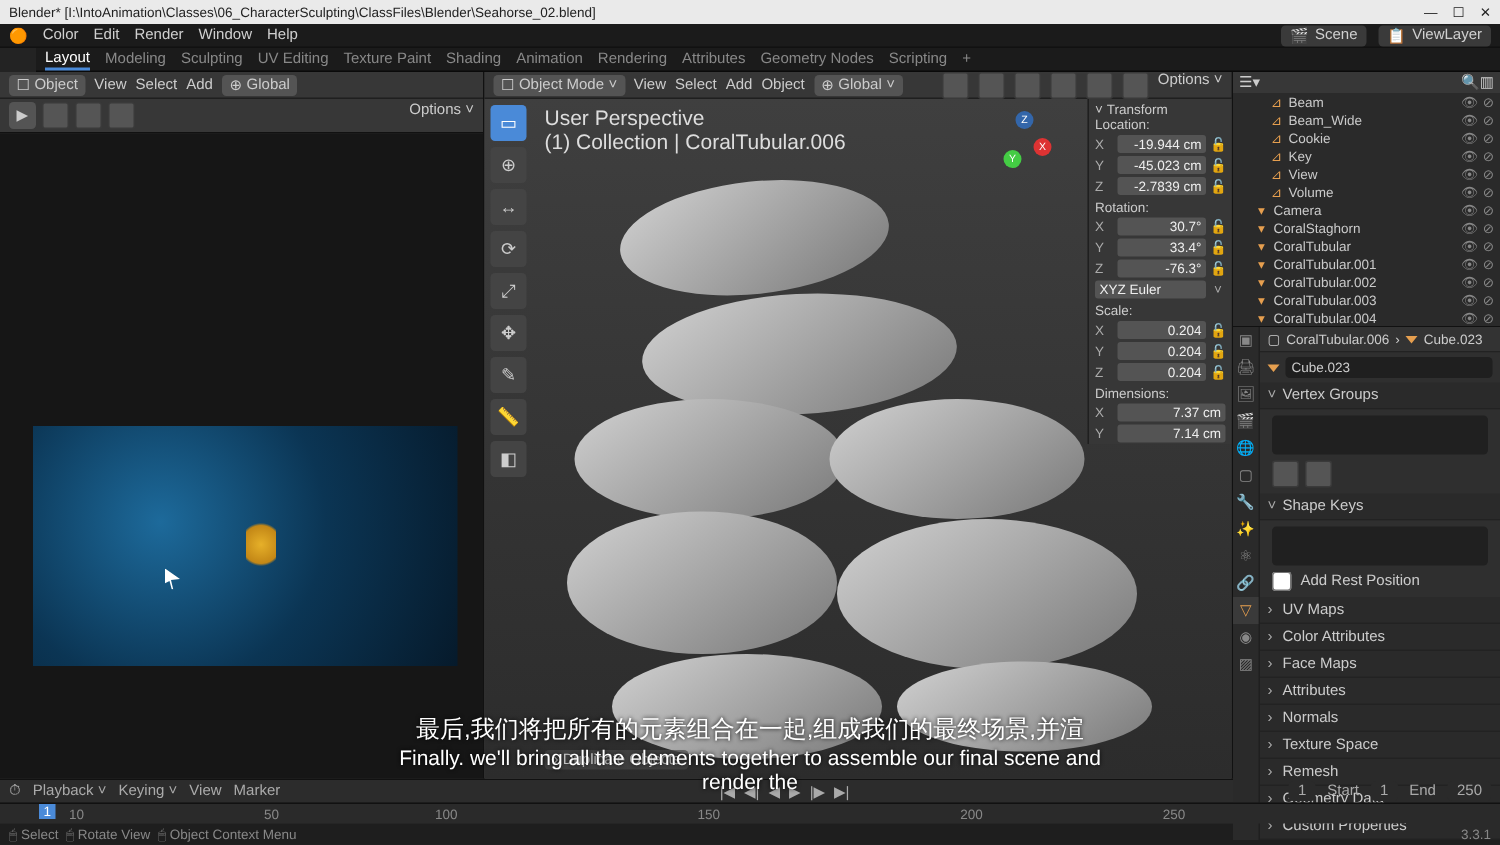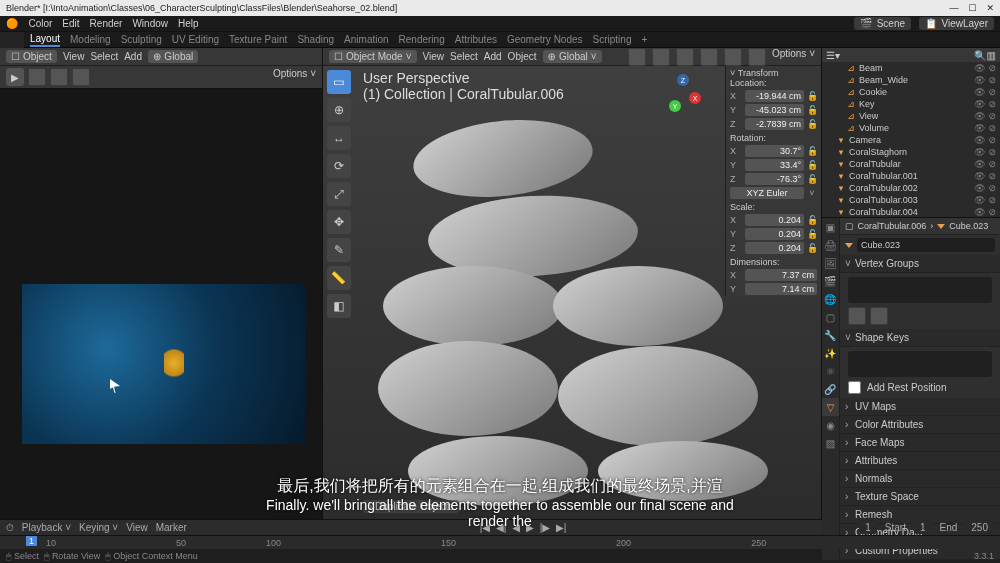--- a/index.html
+++ b/index.html
@@ -226,21 +226,21 @@
               <span class="lab">Y</span>
               <span class="val">33.4°</span>
               <span class="lock">🔓</span>
             </div>
           <div class="np-row">
               <span class="lab">Z</span>
               <span class="val">-76.3°</span>
               <span class="lock">🔓</span>
             </div>
           <div class="np-row">
-              <span class="val" style="text-align:center">XYZ Euler</span>
+              <span class="val" style="text-align:left">XYZ Euler</span>
               <span class="lock">˅</span>
             </div>
           <div style="margin-top:3px">Scale:</div>
           <div class="np-row">
               <span class="lab">X</span>
               <span class="val">0.204</span>
               <span class="lock">🔓</span>
             </div>
           <div class="np-row">
               <span class="lab">Y</span>
@@ -492,21 +492,21 @@
   <span>Start</span>
   <span class="pill dark">1</span>
   <span>End</span>
   <span class="pill dark">250</span>
 </div>
 
 <div class="frames">
   <span class="current">1</span>
   <span style="margin-left:40px">10</span>
   <span style="margin-left:120px">50</span>
-  <span style="margin-left:80px">100</span>
+  <span style="margin-left:104px">100</span>
   <span style="margin-left:160px">150</span>
   <span style="margin-left:160px">200</span>
   <span style="margin-left:120px">250</span>
 </div>
 
 <div class="status">
   <span>🖱</span>&nbsp;<span>Select</span>
   &nbsp;&nbsp;<span>🖱</span>&nbsp;<span>Rotate View</span>
   &nbsp;&nbsp;<span>🖱</span>&nbsp;<span>Object Context Menu</span>
   <span class="end">3.3.1</span>

